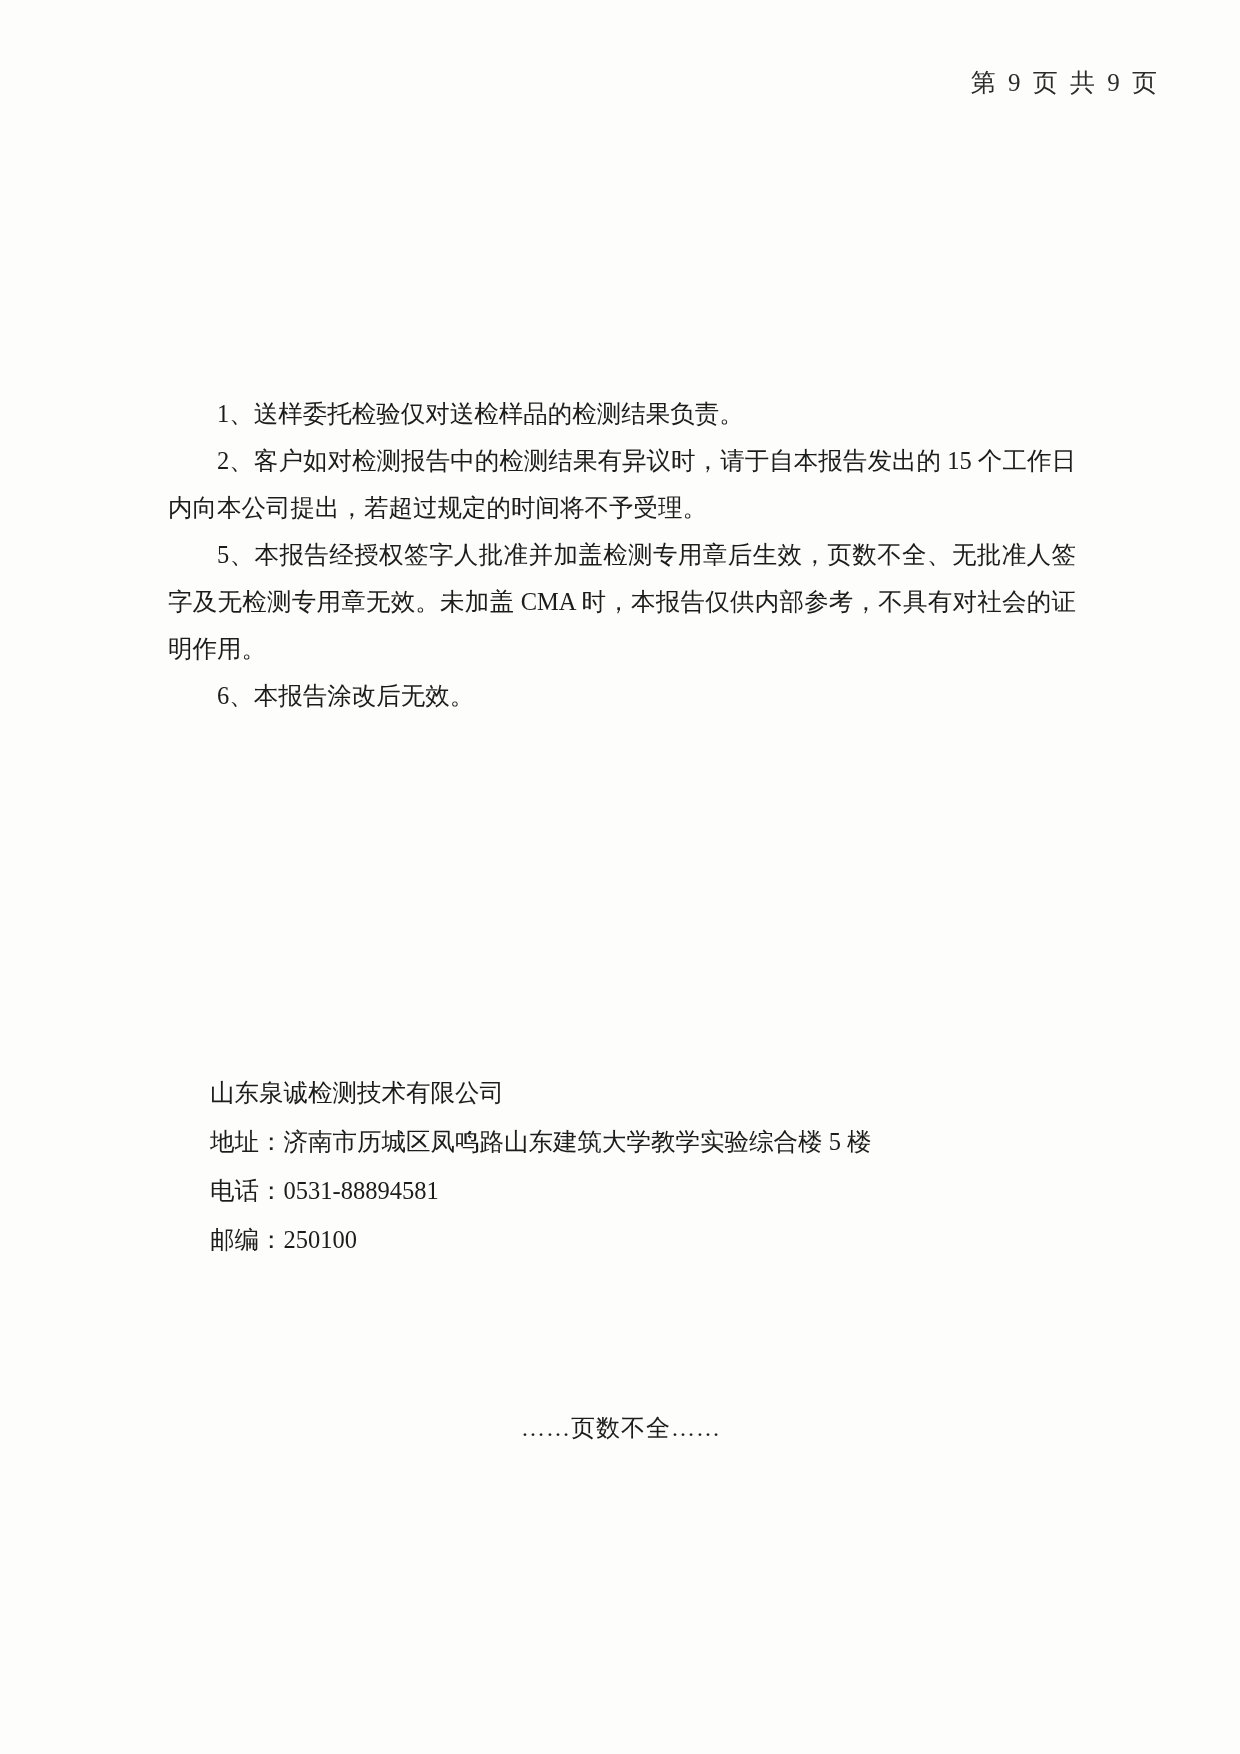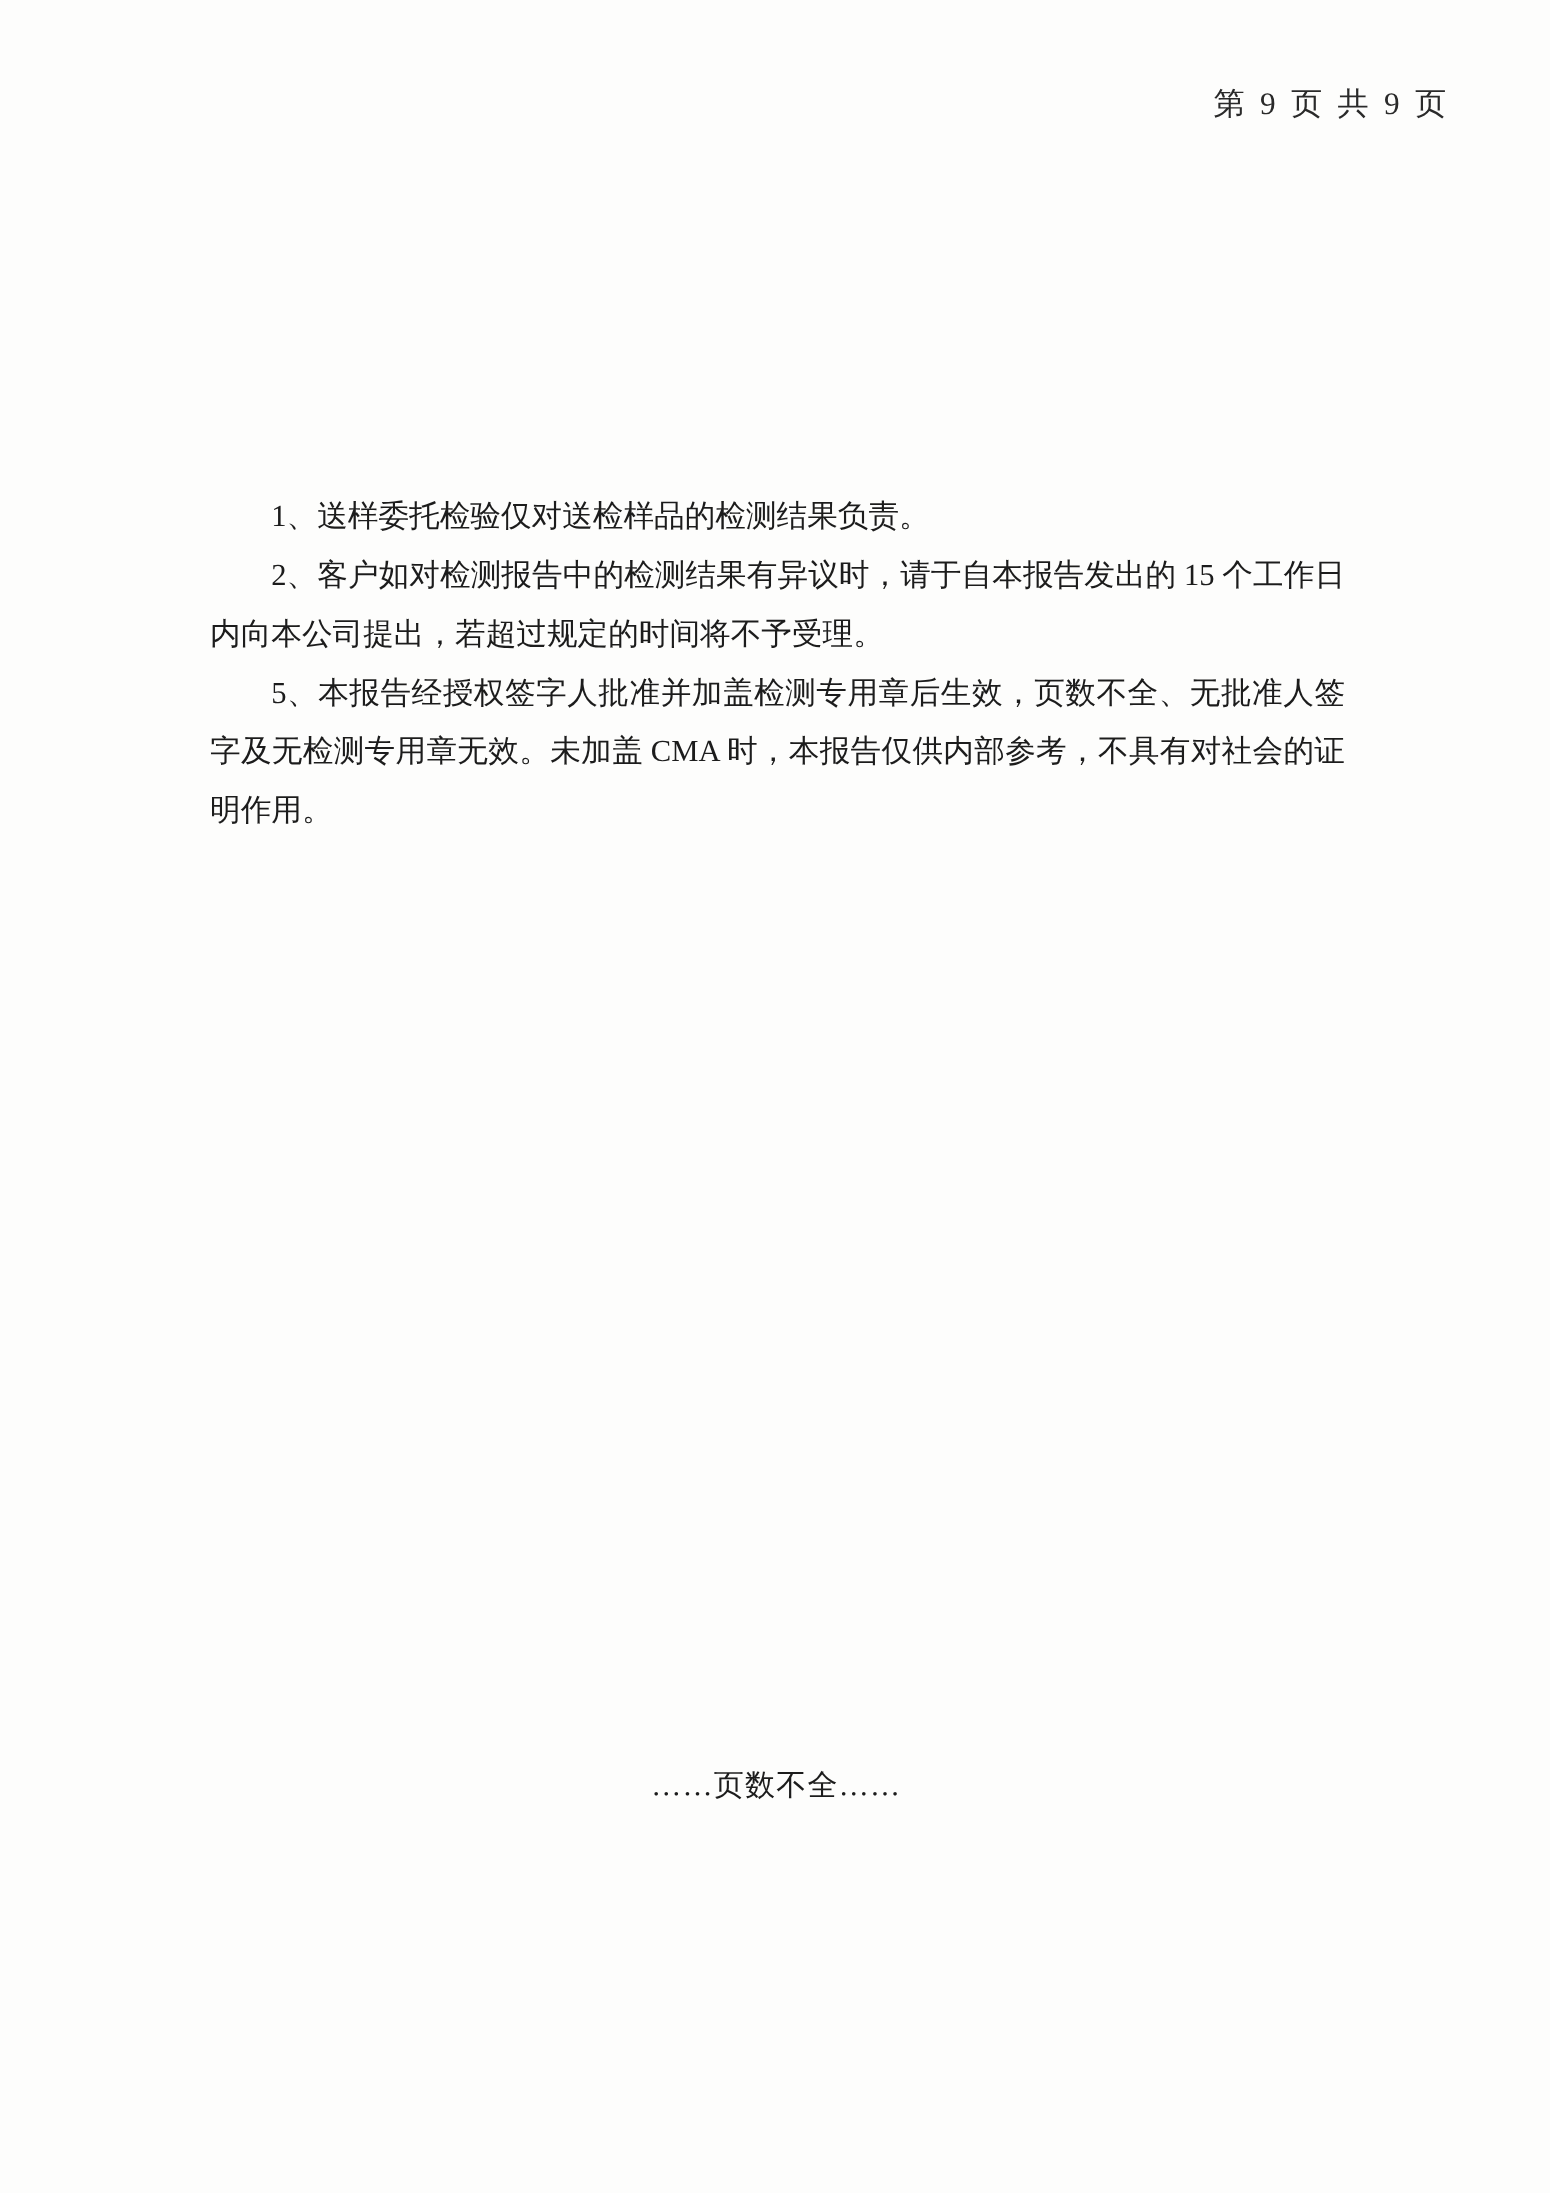--- a/index.html
+++ b/index.html
@@ -81,18 +81,31 @@
 
 <div class="page">
 
   <div class="page-header">第 9 页 共 9 页</div>
 
 
   <div class="notes">
     <p class="note-para">1、送样委托检验仅对送检样品的检测结果负责。</p>
     <p class="note-para">2、客户如对检测报告中的检测结果有异议时，请于自本报告发出的 15 个工作日内向本公司提出，若超过规定的时间将不予受理。</p>
     <p class="note-para">5、本报告经授权签字人批准并加盖检测专用章后生效，页数不全、无批准人签字及无检测专用章无效。未加盖 CMA 时，本报告仅供内部参考，不具有对社会的证明作用。</p>
+    <p class="note-para">6、本报告涂改后无效。</p>
   </div>
 
+  <div class="company">
+    <div class="line">山东泉诚检测技术有限公司</div>
+    <div class="line">
+      <span>地址：</span><span>济南市历城区凤鸣路山东建筑大学教学实验综合楼 5 楼</span>
+    </div>
+    <div class="line">
+      <span>电话：</span><span>0531-88894581</span>
+    </div>
+    <div class="line">
+      <span>邮编：</span><span>250100</span>
+    </div>
+  </div>
 
   <div class="doc-footer">……页数不全……</div>
 
 </div>
 
 </body></html>

